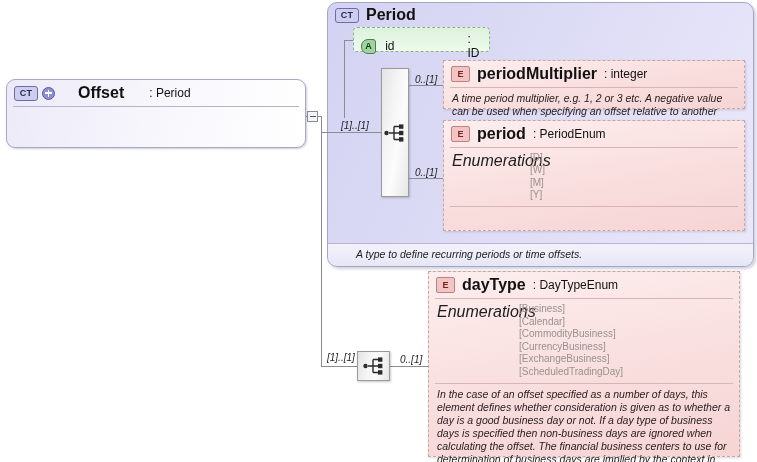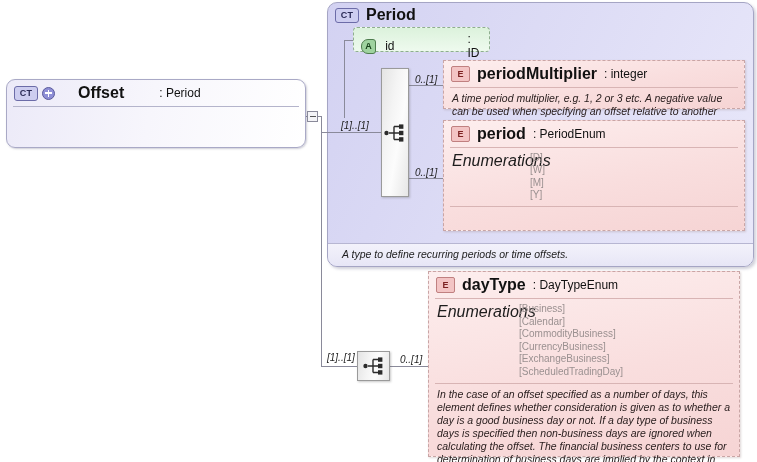--- a/index.html
+++ b/index.html
@@ -70,21 +70,21 @@
     background:linear-gradient(115deg,#d3d2f2 0%,#dcdbf5 40%,#e9e8fa 100%);
     border:1px solid #a5a5c4;border-radius:10px;
     box-shadow:2px 2px 3px rgba(110,110,140,.32);
   }
   #period-hdr{padding:3px 8px 0 7px;}
   #period-doc-bar{
     position:absolute;left:0;right:0;bottom:0;height:22px;
     background:linear-gradient(180deg,#f3f2fb,#e7e6f6);
     border-top:1px solid #b7b6d2;border-radius:0 0 9px 9px;
   }
-  #period-doc-bar .doc{padding:4px 14px;}
+  #period-doc-bar .doc{padding:4px 20px;margin-left:8px;}
 
   
   #attr-id{
     left:353px;top:27px;width:137px;height:25px;
     background:linear-gradient(180deg,#dcf2dc,#eefaee);
     border:1px dashed #8fae8f;border-radius:4px;
   }
   #attr-id .hdr{padding:4px 7px;gap:9px;}
 
   
@@ -165,21 +165,21 @@
 
 <div class="abs ln lnh" style="left:409px;top:178px;width:34px;"></div>
 
 <div class="abs ln lnh" style="left:390px;top:366px;width:38px;"></div>
 
 <div class="abs" id="offset-node">
   <div class="hdr">
     <span class="badge badge-ct">CT</span>
       <span class="plusdot"></span>
     <span class="nm" style="margin-left:16px;">Offset</span>
-    <span class="ty" style="margin-left:28px;">: Period</span>
+    <span class="ty" style="margin-left:18px;">: Period</span>
   </div>
   <div class="rule"></div>
 </div>
 
 <div class="abs" id="offset-collapse"></div>
 
 <div class="abs" id="attr-id">
   <div class="hdr">
     <span class="badge badge-a">A</span>
     <span class="ty">id</span>

